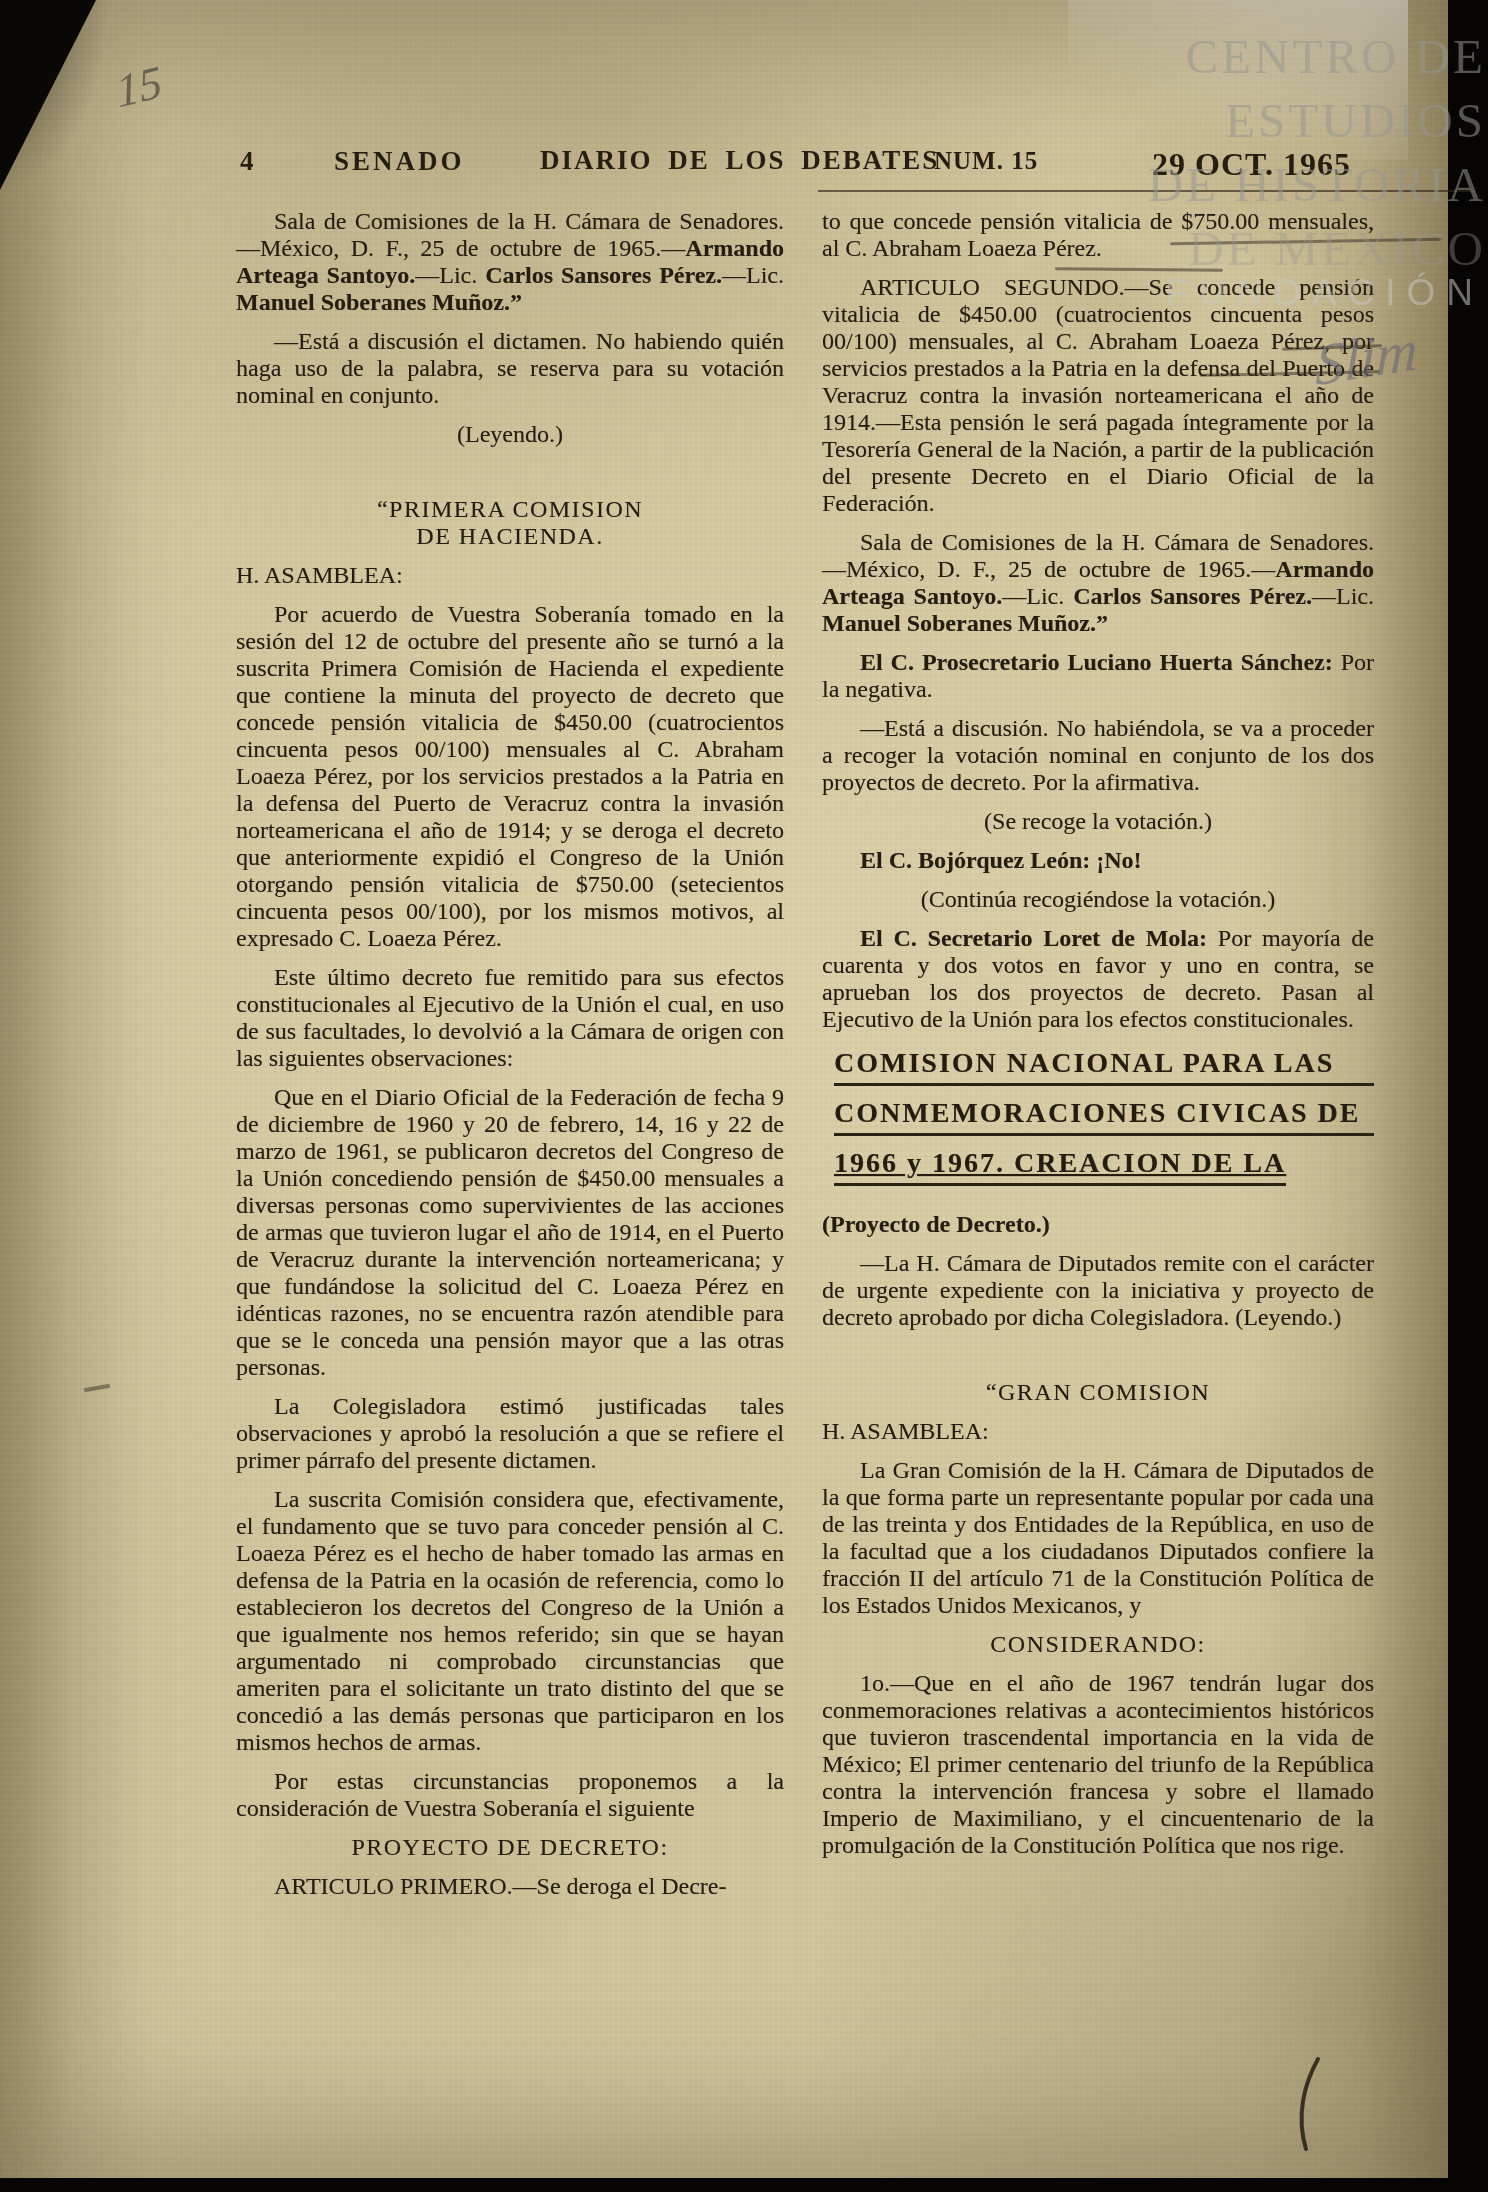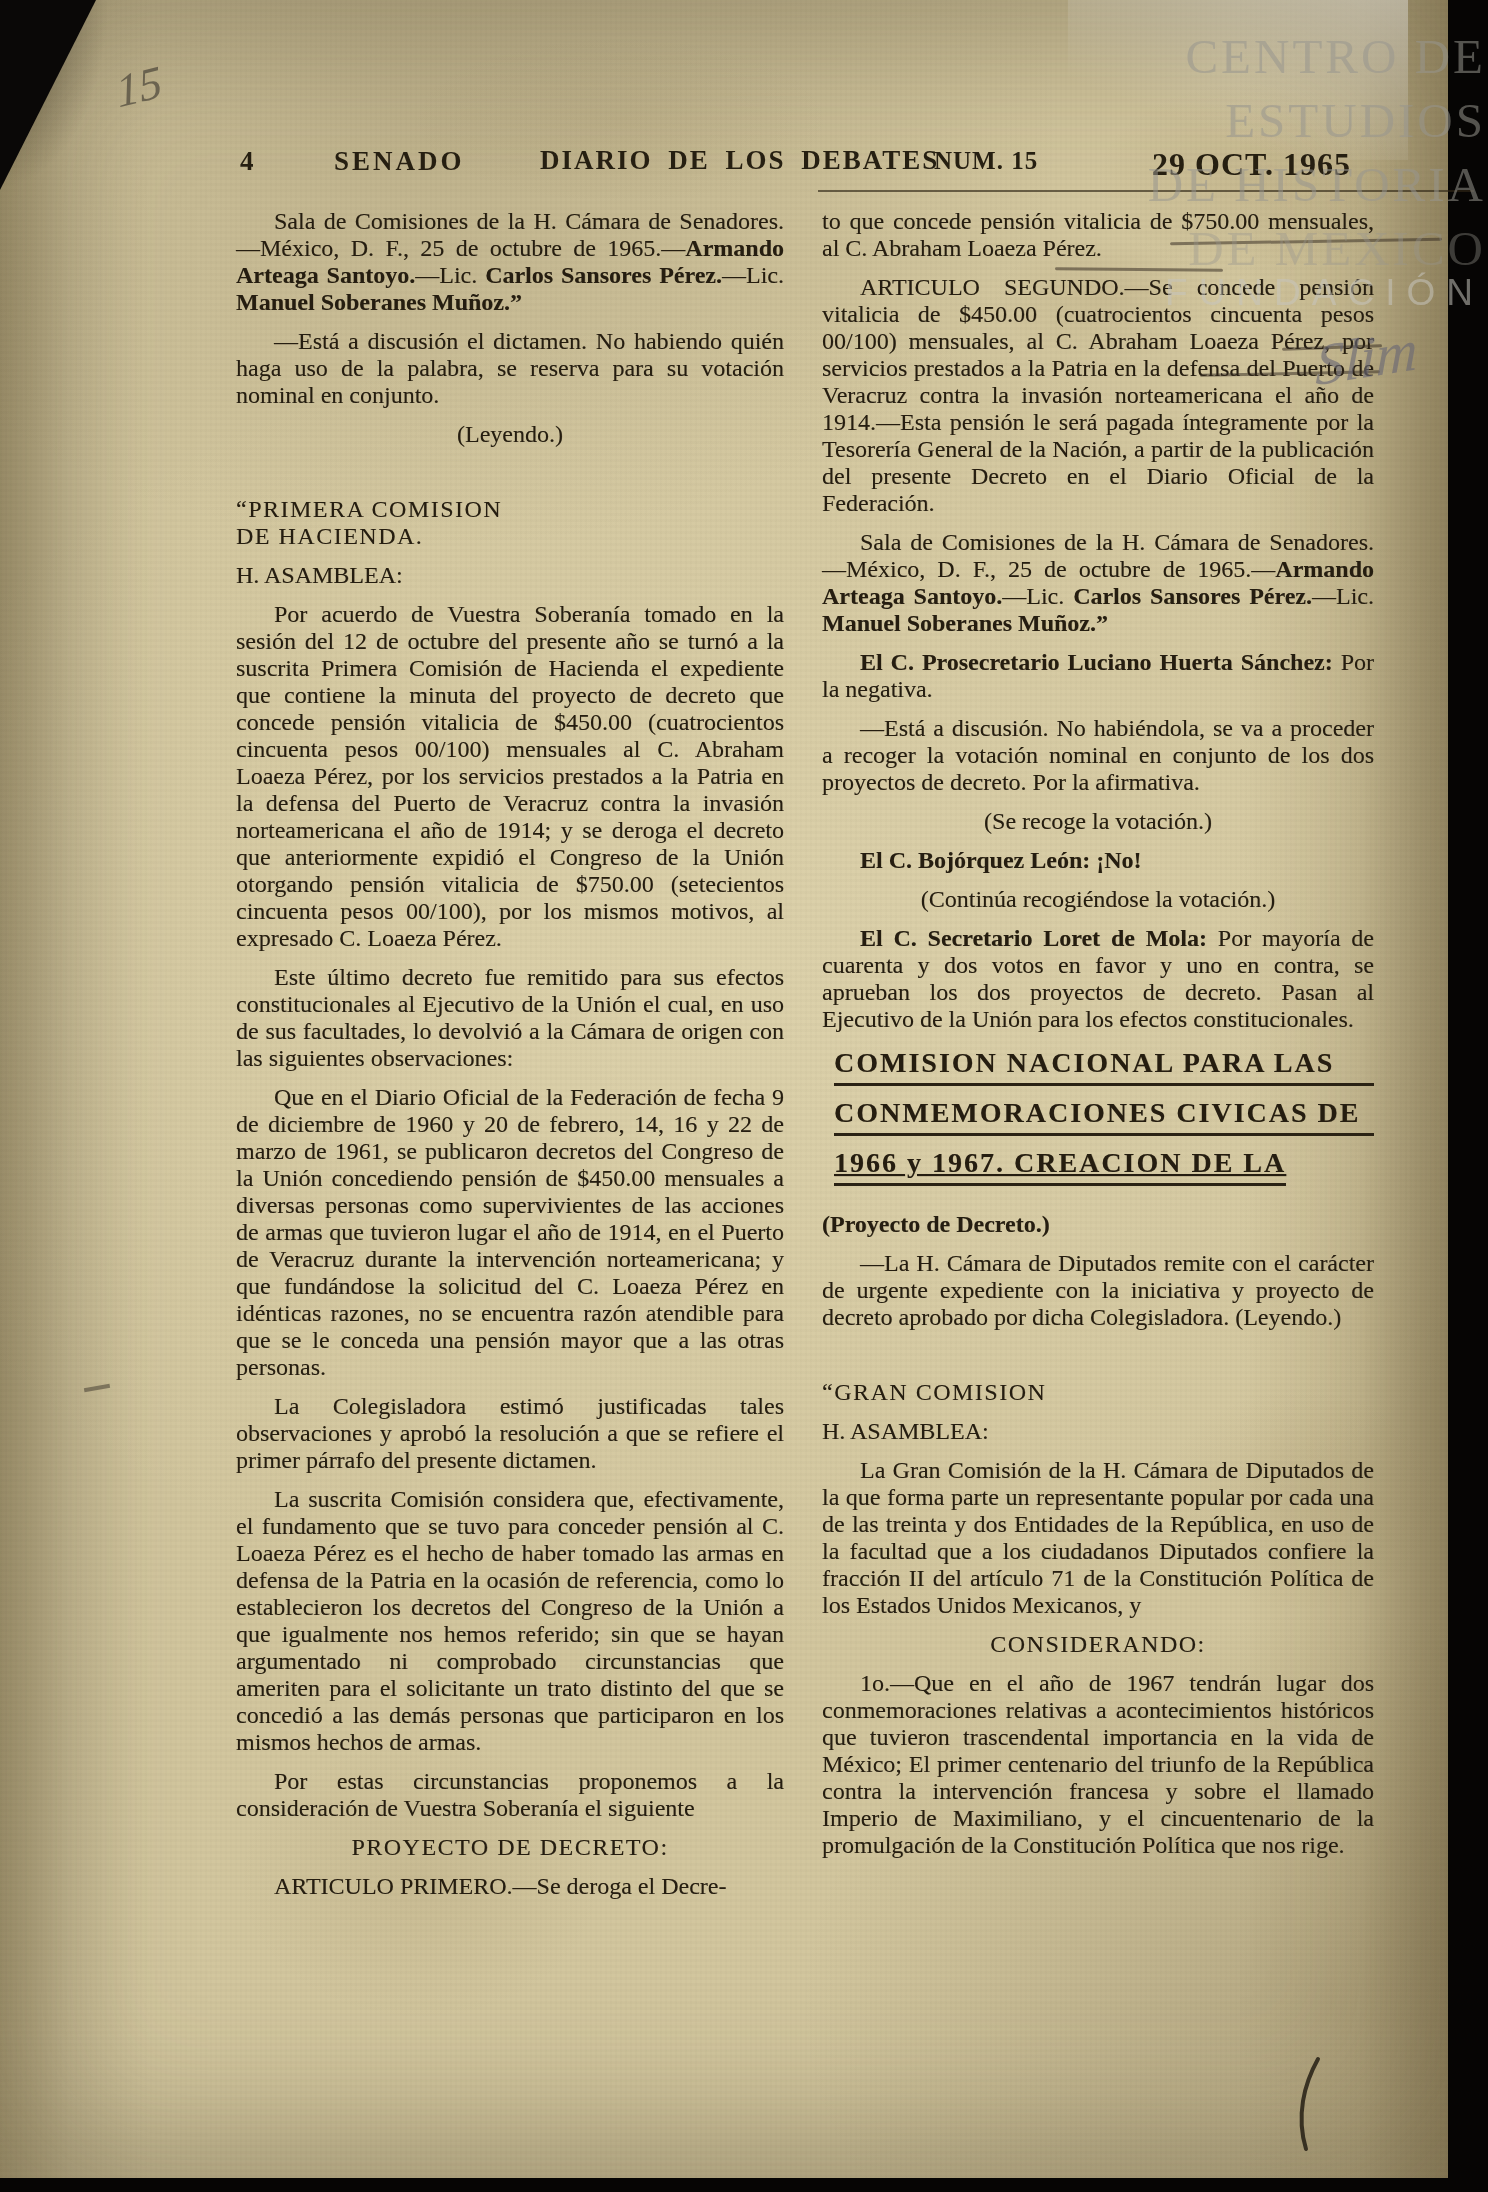--- a/index.html
+++ b/index.html
@@ -40,21 +40,21 @@
   #h-rule{position:absolute;left:818px;top:190px;width:656px;height:2px;background:rgba(48,38,22,0.65);}
   
   .col{position:absolute;top:208px;color:#251d10;font-size:24px;line-height:27px;text-align:justify;
        text-shadow:0.3px 0.4px 0.6px rgba(40,32,16,0.35);}
   #col-left{left:236px;width:548px;}
   #col-right{left:822px;width:552px;}
   .para{margin:0 0 12px 0;text-indent:38px;}
   .para.noindent{text-indent:0;}
   .line{margin:3px 0 12px 0;text-indent:0;}
   .line.center{text-align:center;}
-  .line.right{text-align:left;margin-top:48px;}
+  .line.right{text-align:center;margin-top:48px;}
   .spaced{letter-spacing:1.5px;}
   .b{font-weight:bold;}
   .headline{margin:8px 0 16px 12px;text-align:left;}
   .headline-line{font-weight:bold;font-size:28px;letter-spacing:2px;line-height:28px;
       padding:4px 0 6px 0;margin-bottom:9px;border-bottom:3px solid #2a2214;}
   .headline-line.full{display:block;}
   .headline-line.fit{display:inline-block;text-decoration:underline;}
   
   .pen-line{position:absolute;height:3px;background:rgba(52,42,32,0.52);border-radius:2px;}
   #mark-u1{left:1170px;top:240px;width:272px;transform:rotate(-1deg);}

